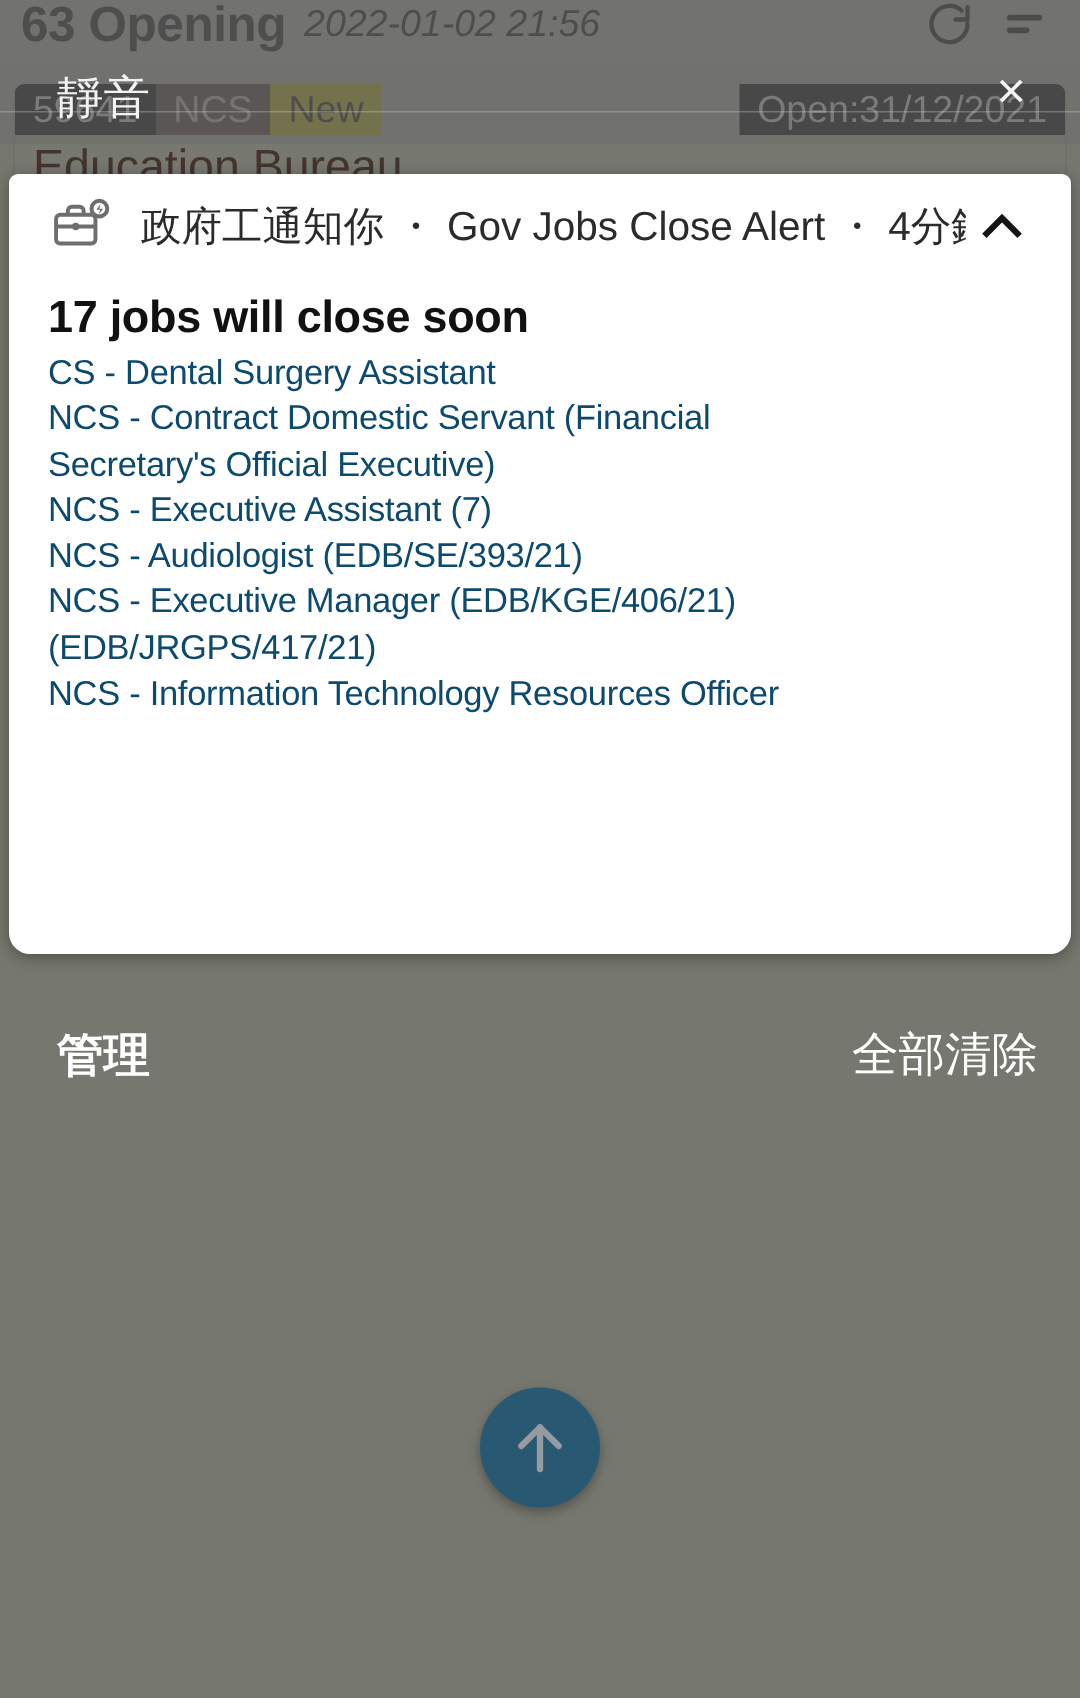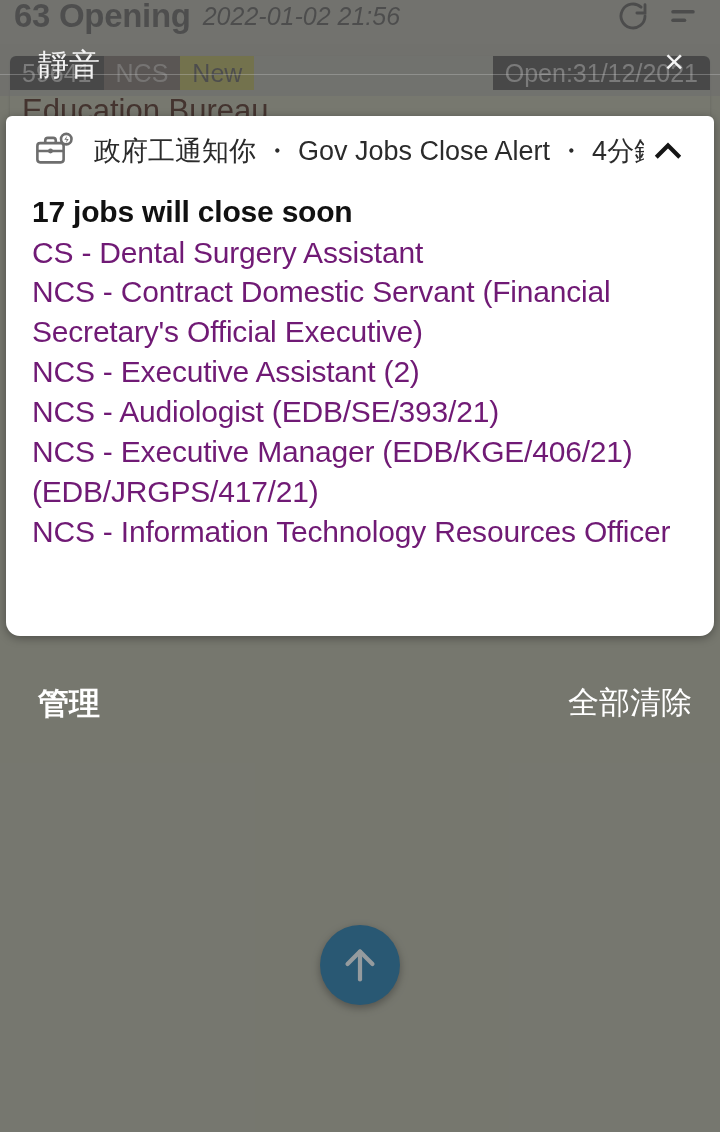--- a/index.html
+++ b/index.html
@@ -224,22 +224,22 @@
     padding: 6px 28px 0 26px;
   }
   .notif-bigtitle {
     font-size: 30px;
     font-weight: 700;
     color: #111111;
     line-height: 1.35;
     letter-spacing: -0.2px;
   }
   .notif-line {
-    font-size: 30px;
-    color: #701a75;
+    font-size: 23px;
+    color: #0c4a6e;
     line-height: 1.33;
     letter-spacing: -0.2px;
   }
 
   
   .shade-footer {
     position: absolute;
     left: 0; top: 682px;
     width: 720px;
     height: 46px;
@@ -428,21 +428,21 @@
             <polyline points="5.5,15 12,8.5 18.5,15"></polyline>
           </svg>
         </div>
       </div>
 
       <div class="notif-body">
         <div class="notif-bigtitle">17 jobs will close soon</div>
         <div class="notif-line">CS - Dental Surgery Assistant</div>
         <div class="notif-line">NCS - Contract Domestic Servant (Financial</div>
         <div class="notif-line">Secretary's Official Executive)</div>
-        <div class="notif-line">NCS - Executive Assistant (2)</div>
+        <div class="notif-line">NCS - Executive Assistant (7)</div>
         <div class="notif-line">NCS - Audiologist (EDB/SE/393/21)</div>
         <div class="notif-line">NCS - Executive Manager (EDB/KGE/406/21)</div>
         <div class="notif-line">(EDB/JRGPS/417/21)</div>
         <div class="notif-line">NCS - Information Technology Resources Officer</div>
       </div>
     </div>
   </div>
 
   <div class="shade-footer">
     <div class="shade-manage">管理</div>

